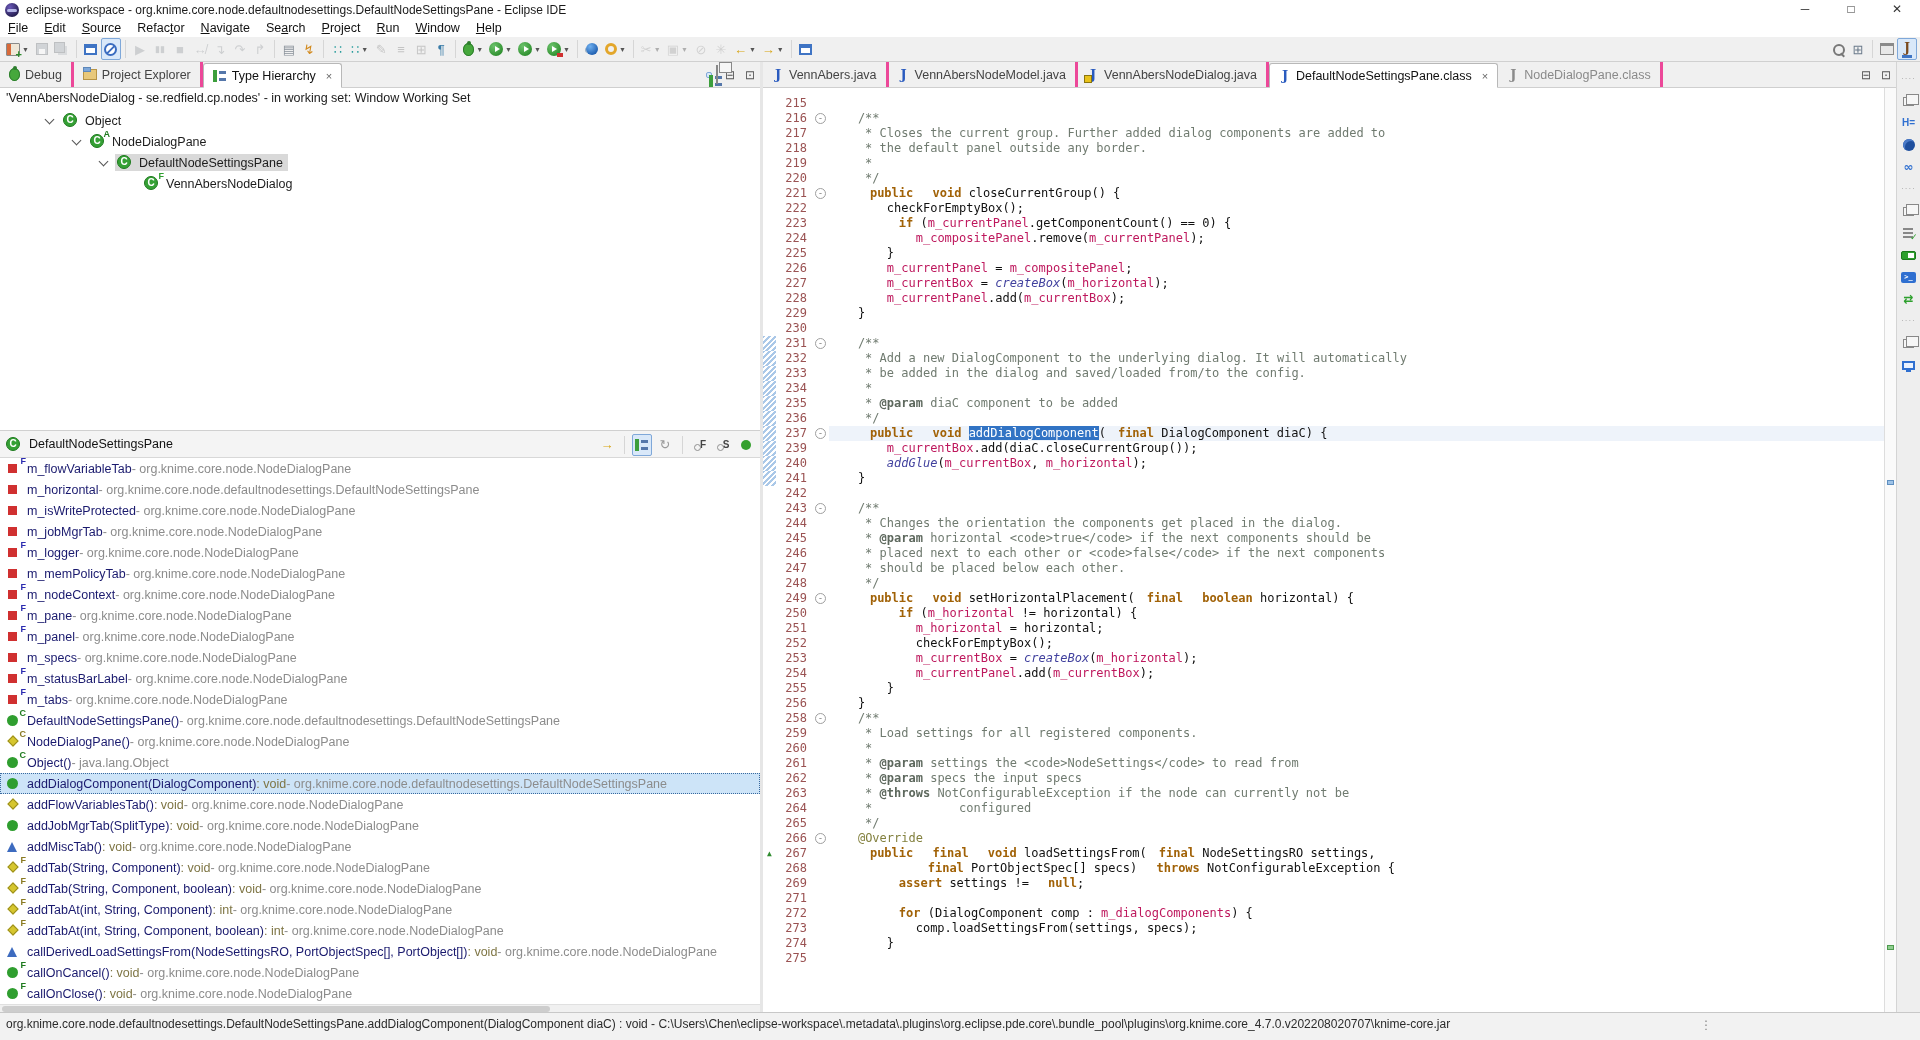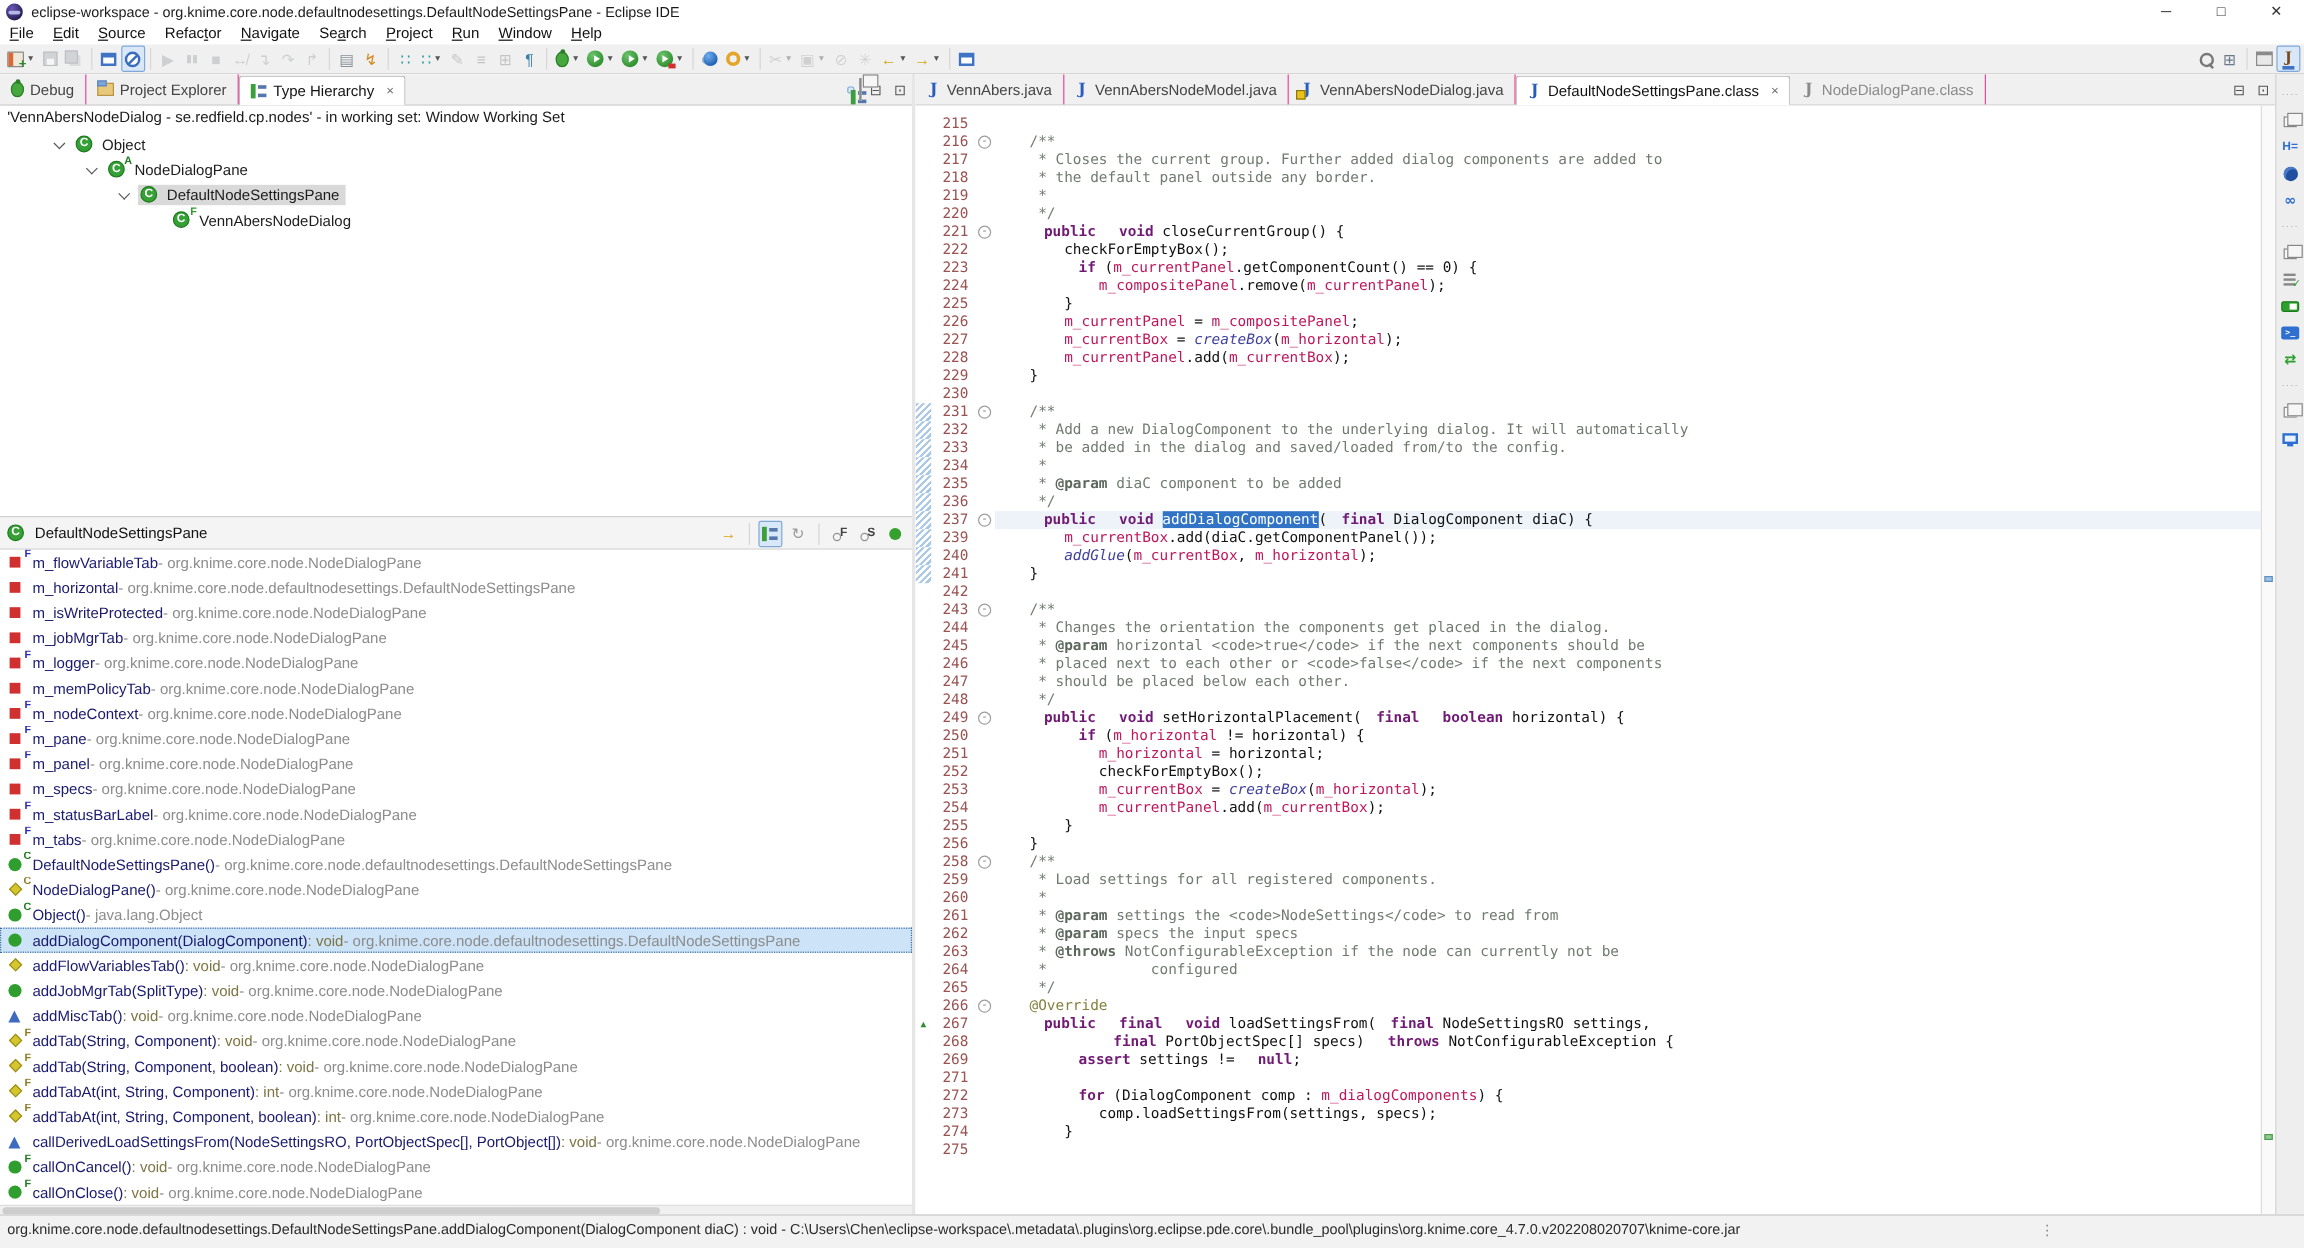--- a/index.html
+++ b/index.html
@@ -68,21 +68,21 @@
   .leftcol { position:absolute; left:0; top:0; width:760px; height:950px; background:#fff; }
   .splitter { position:absolute; left:760px; top:0; width:3px; height:950px; background:#e6e6e6; }
   .editor { position:absolute; left:763px; top:0; width:1133px; height:950px; background:#fff; }
   .rail { position:absolute; left:1896px; top:0; width:24px; height:950px; background:#eee; border-left:1px solid #d4d4d4;
     display:flex; flex-direction:column; align-items:center; padding-top:6px; }
 
   
   .vtabs { position:absolute; left:0; top:0; right:0; height:26px; background:#f0f0f0;
     border-bottom:1px solid #cfcfcf; display:flex; align-items:flex-end; }
   .vtab { height:25px; display:flex; align-items:center; gap:5px; padding:0 9px; font-size:12.5px; color:#444;
-    border-right:1px solid #ec4899; white-space:nowrap; }
+    border-right:3px solid #ec4899; white-space:nowrap; }
   .vtab.active { background:#fff; border:1px solid #b8b8b8; border-bottom:1px solid #fff; margin-bottom:-1px;
     border-top-left-radius:3px; border-top-right-radius:3px; color:#111; }
   .vtab.dim { color:#8a8a8a; }
   .vtab .x { margin-left:5px; color:#666; font-size:11px; }
   .vbar-right { position:absolute; right:2px; top:0; height:26px; display:flex; align-items:center; gap:4px; }
   .minmax { font-size:12px; color:#555; padding:0 3px; }
 
   
   .viewtop { position:absolute; left:0; top:0; width:760px; height:368px; background:#fff; }
   .wsline { position:absolute; left:0; top:26px; right:0; height:20px; font-size:12.5px; color:#1a1a1a;
@@ -142,21 +142,21 @@
   .cl { display:flex; height:15px; font:12px/15px "DejaVu Sans Mono", monospace; }
   .ann { width:13px; flex:none; text-align:center; }
   .ann.range { background:repeating-linear-gradient(135deg,#aac8e8 0,#aac8e8 2px,#fff 2px,#fff 4px); }
   .ann.ovr { color:#2e8b2e; font-size:8px; line-height:15px; }
   .num { width:36px; flex:none; text-align:right; padding-right:5px; color:#9a5252; }
   .fold { width:17px; flex:none; display:flex; align-items:center; justify-content:center; }
   .foldc { width:11px; height:11px; border:1px solid #9f9f9f; border-radius:50%; background:#fff;
     color:#7a7a7a; font:9px/9px "DejaVu Sans Mono", monospace; text-align:center; }
   .code { flex:1; white-space:pre; color:#111; }
   .code.cur { background:#eef3fa; }
-  .kw { color:#701a75; font-weight:bold;padding-left:12px; }
+  .kw { color:#a16207; font-weight:bold;padding-left:12px; }
   .fl { color:#be185d;text-align:right; }
   .st { font-style:italic; color:#41419e; }
   .jd { color:#707b70; }
   .jt { color:#5d685d; font-weight:bold; }
   .an { color:#83813f; }
   .se { background:#3173c4; color:#fff; }
   .pl { color:#111; }
   .overview { position:absolute; right:0; top:26px; width:12px; bottom:0; background:#fafafa; border-left:1px solid #ddd; }
   .ovm { position:absolute; left:2px; width:7px; height:5px; }
   .ovm.blue { background:#9ec3e8; border:1px solid #5f8fc0; }
@@ -849,21 +849,21 @@
           <span class="num">237</span>
           <span class="fold">
             <span class="foldc">-</span>
           </span>
           <span class="code cur"><span class="pl">    </span><span class="kw">public</span><span class="pl"> </span><span class="kw">void</span><span class="pl"> </span><span class="se">addDialogComponent</span><span class="pl">(</span><span class="kw">final</span><span class="pl"> DialogComponent diaC) {</span></span>
         </div>
         <div class="cl">
           <span class="ann range"></span>
           <span class="num">239</span>
           <span class="fold"></span>
-          <span class="code"><span class="pl">        </span><span class="fl">m_currentBox</span><span class="pl">.add(diaC.getComponentPanel());</span></span>
+          <span class="code"><span class="pl">        </span><span class="fl">m_currentBox</span><span class="pl">.add(diaC.closeCurrentGroup());</span></span>
         </div>
         <div class="cl">
           <span class="ann range"></span>
           <span class="num">240</span>
           <span class="fold"></span>
           <span class="code"><span class="pl">        </span><span class="st">addGlue</span><span class="pl">(</span><span class="fl">m_currentBox</span><span class="pl">, </span><span class="fl">m_horizontal</span><span class="pl">);</span></span>
         </div>
         <div class="cl">
           <span class="ann range"></span>
           <span class="num">241</span>

